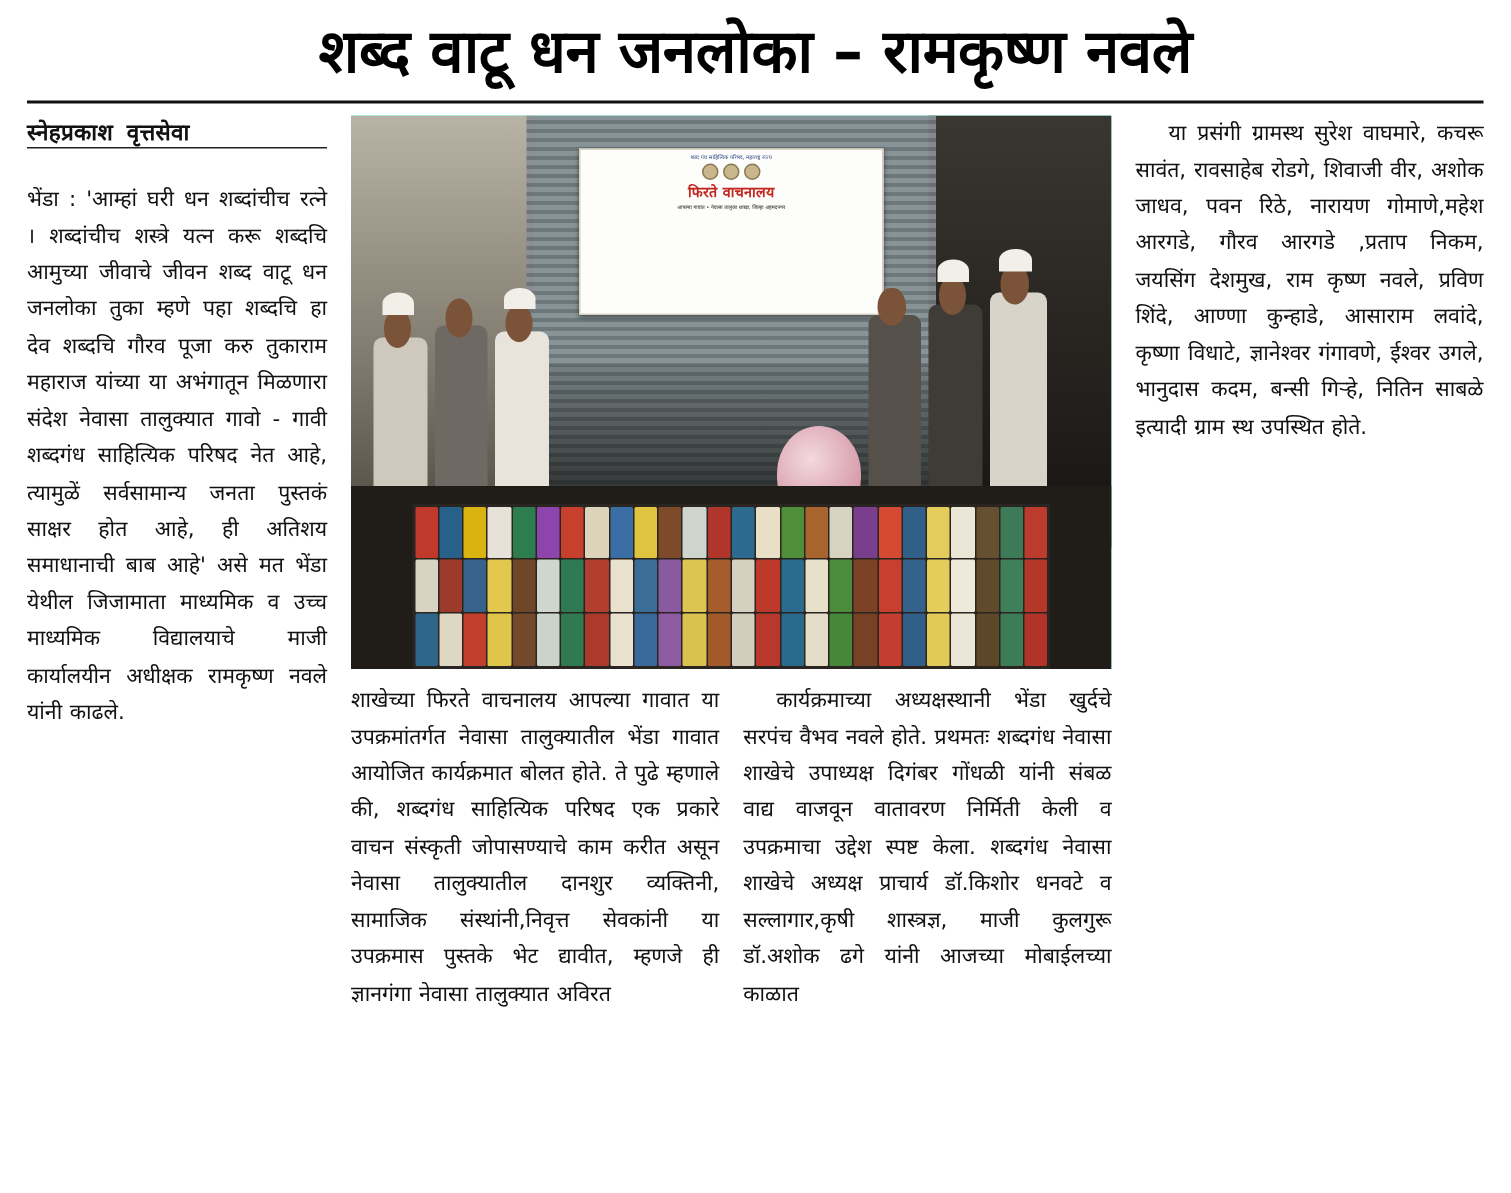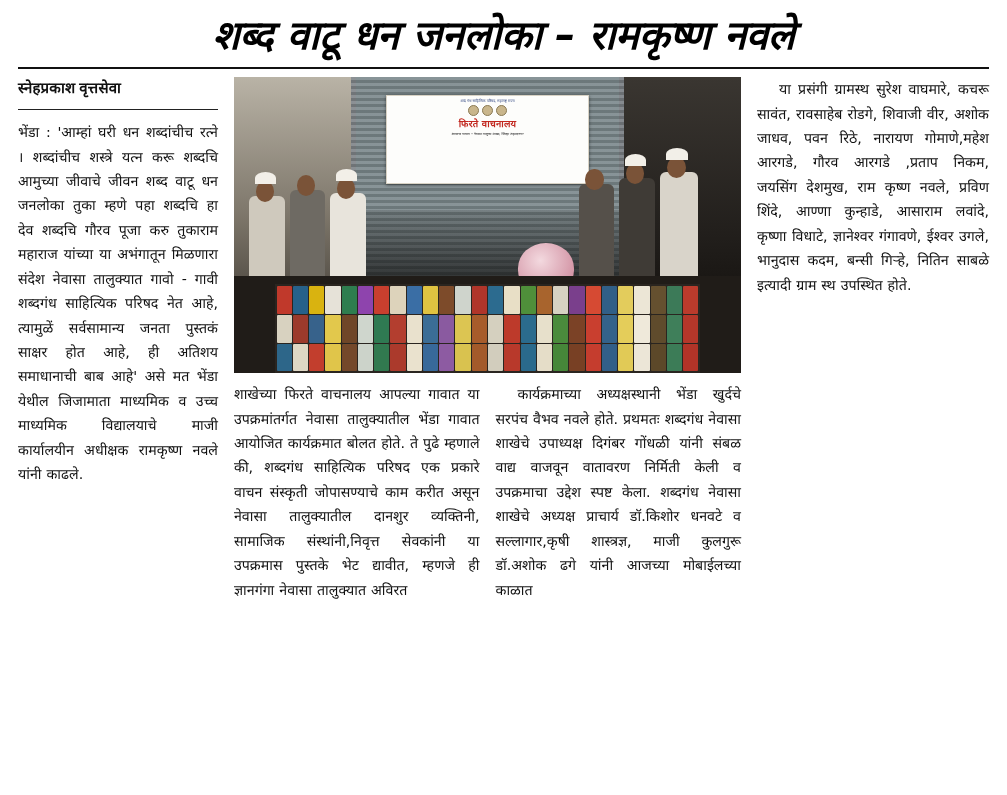--- a/index.html
+++ b/index.html
@@ -23,63 +23,62 @@
   }
   
   .headline-wrap {
     border-bottom: 2.5px solid #111;
     padding-bottom: 10px;
     margin-bottom: 8px;
   }
   .headline {
     font-family: "DejaVu Sans", sans-serif;
     font-weight: bold;
-    font-style: italic;
     font-size: 40px;
     line-height: 1.08;
     letter-spacing: -0.3px;
     text-align: center;
     color: #000;
     white-space: nowrap;
   }
   
   .body-grid {
     display: grid;
     grid-template-columns: 200px 1fr 232px;
     column-gap: 16px;
     height: 700px;
   }
   .col {
     position: relative;
   }
   .byline {
-    font-family: Liberation Serif, serif;
+    font-family: Liberation Mono, monospace;
     font-weight: bold;
     font-size: 15px;
     border-bottom: 1.5px solid #222;
-    padding-bottom: 12px;
-    margin-bottom: 10px;
+    padding-bottom: 0;
+    margin-bottom: 22px;
     letter-spacing: 0.2px;
   }
   p.para {
     font-family: "DejaVu Sans", sans-serif;
     font-size: 14.2px;
     line-height: 1.72;
     text-align: justify;
     text-justify: inter-word;
     margin: 0 0 9px 0;
     word-spacing: 0.5px;
   }
   p.para.indent {
     text-indent: 22px;
   }
   
   .photo {
     width: 100%;
-    height: 296px;
+    height: 369px;
     position: relative;
     overflow: hidden;
     background: #5eead4;
     margin-bottom: 9px;
   }
   
   .ph-shutter {
     position: absolute;
     left: 23%;
     top: 0;

